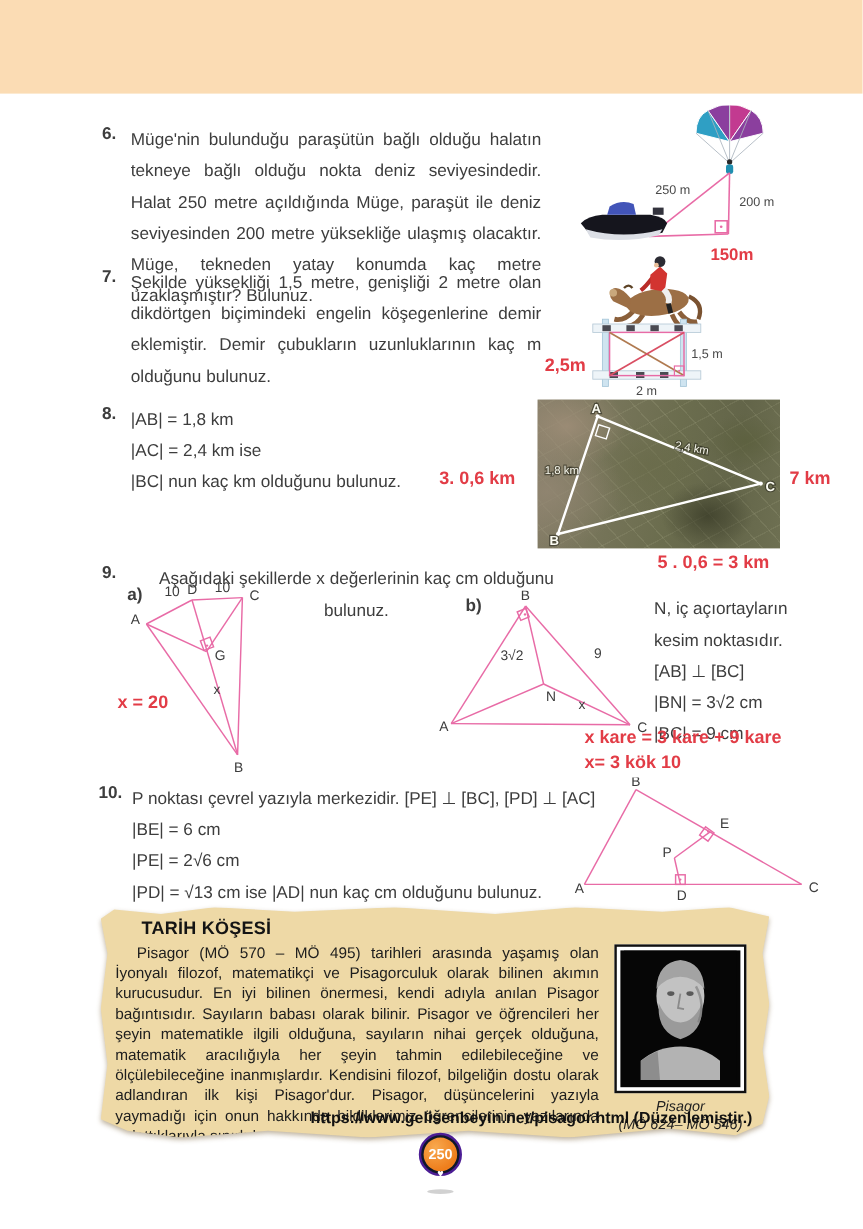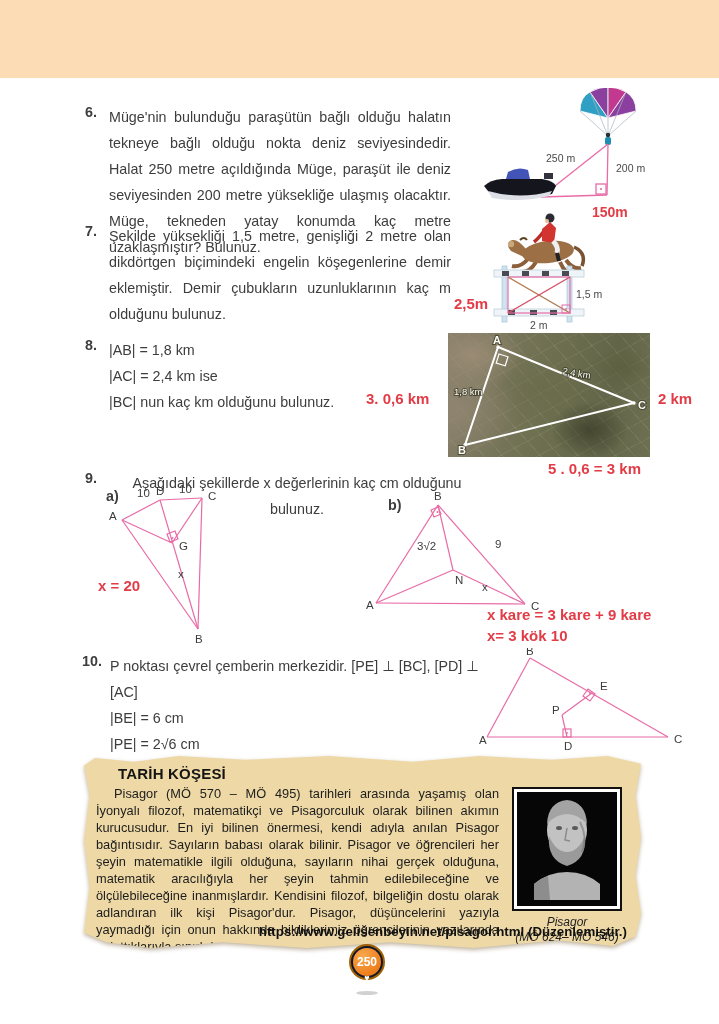--- a/index.html
+++ b/index.html
@@ -40,21 +40,21 @@
     padding:9px 14px 8px 12px;
   }
   .hist-title{font-weight:bold;font-size:15px;color:#141414;margin:0 0 3px 22px;letter-spacing:.2px;}
   .photo-box{float:right;width:120px;margin:2px 0 2px 8px;text-align:center;}
   .photo-frame{width:100px;height:114px;margin:0 auto;border:2px solid #111;background:#fff;padding:3px;}
   .photo-inner{width:100%;height:100%;background:#060606;}
   .caption{font-style:italic;font-size:12px;color:#222;line-height:15px;margin-top:4px;}
   .hist-body{font-size:12.8px;line-height:17px;color:#1d1d1d;text-align:justify;text-indent:18px;margin:0;}
   .hist-src{position:absolute;right:14px;bottom:9px;font-weight:bold;font-size:13.3px;color:#111;}
   .pin{position:absolute;left:349px;top:944px;width:36px;}
-  .pin-ring{width:32px;height:32px;border-radius:50%;background:#0f172a;border:2px solid #a16207;position:relative;}
+  .pin-ring{width:32px;height:32px;border-radius:50%;background:#0f172a;border:2px solid #4c1d95;position:relative;}
   .pin-core{position:absolute;inset:2px;border-radius:50%;background:radial-gradient(circle at 35% 30%,#f8a94f,#ee7e1c 70%);color:#fff;font-weight:bold;font-size:12px;display:flex;align-items:center;justify-content:center;}
   .pin-tip{width:13px;height:13px;background:#ee7e1c;transform:rotate(45deg);margin:-5px auto 0;position:relative;z-index:-1;}
   .pin-heart{position:absolute;left:50%;top:29px;transform:translateX(-50%);color:#fff;font-size:9px;z-index:2;}
   .pin-shadow{width:22px;height:4px;border-radius:50%;background:rgba(0,0,0,.18);margin:3px auto 0;}
 </style>
 </head>
 <body>
 
 <div class="page">
 
@@ -153,21 +153,21 @@
     <text x="4" y="104" font-size="15" font-weight="bold" fill="#e23c46">2,5m</text>
   </svg>
 
   <div class="problem" style="left:85px;top:337px;width:360px;">
     <span class="pnum">8.</span>
     <div class="gline">|AB| = 1,8 km</div>
     <div class="gline">|AC| = 2,4 km ise</div>
     <div class="gline">|BC| nun kaç km olduğunu bulunuz.</div>
   </div>
   <div class="abs red" style="left:366px;top:390px;">3. 0,6 km</div>
-  <div class="abs red" style="left:658px;top:390px;">2 km</div>
+  <div class="abs red" style="left:658px;top:390px;">7 km</div>
   <div class="abs red" style="left:548px;top:460px;">5 . 0,6 = 3 km</div>
 
   <div class="map">
     <svg width="202" height="124" viewBox="0 0 202 124">
       <g stroke="#ffffff" stroke-width="2" fill="none" stroke-linejoin="round">
         <path d="M50,14 L17,112 L186,70 Z"></path>
       </g>
       <path d="M51,21 l9,2.8 -2.8,9 -9,-2.8 z" fill="none" stroke="#fff" stroke-width="1.2"></path>
       <circle cx="50" cy="14" r="1.7" fill="#fff"></circle>
         <circle cx="17" cy="112" r="1.7" fill="#fff"></circle>
@@ -222,26 +222,33 @@
     </g>
     <circle cx="75.5" cy="20" r="1" fill="#e86ba6"></circle>
     <text class="vx" x="72" y="8">B</text>
     <text class="vx" x="55" y="58">3√2</text>
     <text class="vx" x="133" y="56">9</text>
     <text class="vx" x="93" y="92">N</text>
     <text class="vx" x="120" y="99">x</text>
     <text class="vx" x="4" y="117">A</text>
     <text class="vx" x="169" y="118">C</text>
   </svg>
+  <div class="abs" style="left:545px;top:495px;width:172px;font-size:14.3px;line-height:26px;color:var(--ink);">
+    <div>N, iç açıortayların</div>
+    <div>kesim noktasıdır.</div>
+    <div>[AB] ⊥ [BC]</div>
+    <div>|BN| = 3√2 cm</div>
+    <div>|BC| = 9 cm</div>
+  </div>
   <div class="abs red" style="left:487px;top:606px;">x kare = 3 kare + 9 kare</div>
   <div class="abs red" style="left:487px;top:627px;">x= 3 kök 10</div>
 
   <div class="problem" style="left:82px;top:653px;width:420px;">
     <span class="pnum">10.</span>
-    <div class="ptext" style="margin-left:28px;text-align:left;">P noktası çevrel çemberin merkezidir. [PE] ⊥ [BC], [PD] ⊥ [AC]</div>
+    <div class="ptext" style="margin-left:28px;text-align:left;">P noktası çevrel yazıyla merkezidir. [PE] ⊥ [BC], [PD] ⊥ [AC]</div>
     <div class="gline" style="margin-left:28px;">|BE| = 6 cm</div>
     <div class="gline" style="margin-left:28px;">|PE| = 2√6 cm</div>
     <div class="gline" style="margin-left:28px;">|PD| = √13  cm ise |AD| nun kaç cm olduğunu bulunuz.</div>
   </div>
 
   <svg class="abs" style="left:478px;top:648px;" width="212" height="106" viewBox="0 0 212 106">
     <g stroke="#e86ba6" stroke-width="1.2" fill="none">
       <line x1="9" y1="89" x2="52" y2="10"></line>
         <line x1="52" y1="10" x2="190" y2="89"></line>
         <line x1="9" y1="89" x2="190" y2="89"></line>

